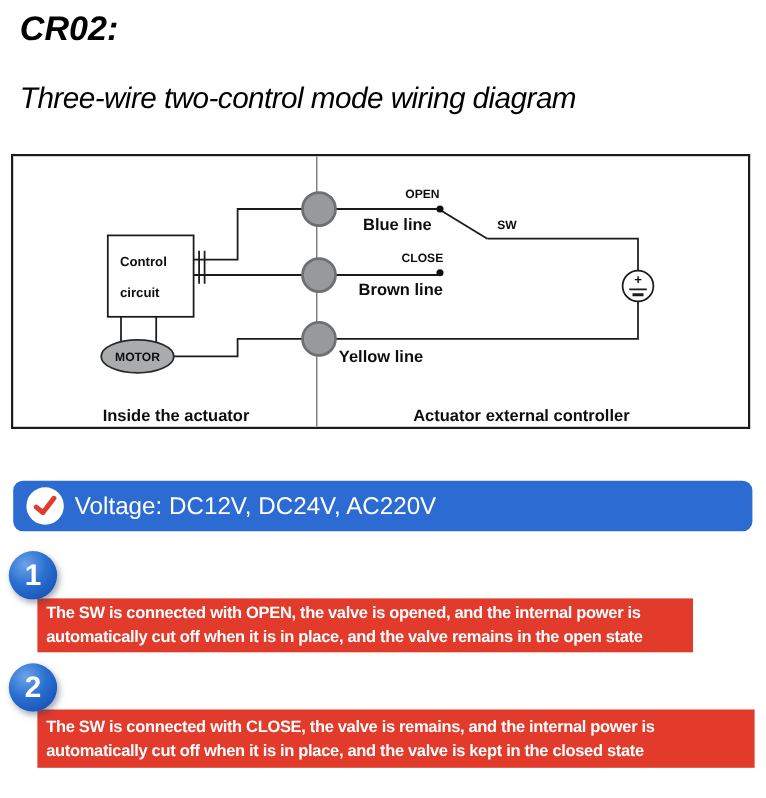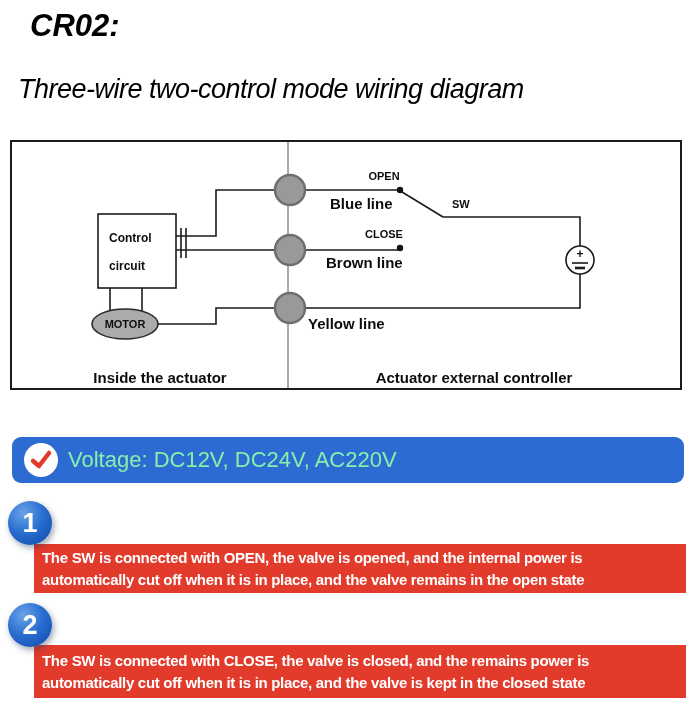--- a/index.html
+++ b/index.html
@@ -1,39 +1,39 @@
 <!DOCTYPE html>
 <html style="--banner-red: #e23a2b; --voltage-blue: #2c6bd2; --number-blue: #0d47a8; --connector-gray: #98999b;"><head>
 <meta charset="utf-8">
 <style>
   *{box-sizing:border-box;margin:0;padding:0}
   html,body{width:696px;height:725px}
   body{background:#fff;font-family:"Liberation Sans",sans-serif;position:relative;overflow:hidden}
   .abs{position:absolute}
-  #model-heading{left:30px;top:8px;font-size:31px;font-weight:bold;font-style:italic;color:#000}
+  #model-heading{left:18px;top:8px;font-size:31px;font-weight:bold;font-style:italic;color:#000}
   #main-title{left:18px;top:74px;font-size:27px;font-weight:normal;font-style:italic;color:#000;letter-spacing:-0.5px}
   #diagram-frame{left:10px;top:140px;width:672px;height:250px;border:2px solid #1b1b1b;background:#fff}
   svg text{font-family:"Liberation Sans",sans-serif;fill:#0d0d0d}
   .t-sm{font-size:11px;font-weight:bold}
   .t-md{font-size:15px;font-weight:bold}
   .t-box{font-size:12px;font-weight:bold}
   .t-motor{font-size:11px;font-weight:bold}
   .t-plus{font-size:12px;font-weight:bold}
   .wire{stroke:#1b1b1b;stroke-width:1.6;fill:none}
   .thin{stroke:#555;stroke-width:1}
   .connector{fill:var(--connector-gray);stroke:#6e6f71;stroke-width:2.5}
   .node-dot{fill:#101010}
   #voltage-bar{left:12px;top:437px;width:672px;height:46px;background:var(--voltage-blue);border-radius:9px;display:flex;align-items:center;gap:10px;padding-left:12px}
-  #voltage-text{color:#86efac;font-size:22px}
+  #voltage-text{color:#ffffff;font-size:22px}
   .check-circle{width:34px;height:34px;border-radius:50%;background:#fff;display:flex;align-items:center;justify-content:center;flex:0 0 auto}
   .num-circle{width:44px;height:44px;border-radius:50%;background:radial-gradient(circle at 35% 28%, #6ba3e8 0%, #2a6fd0 45%, var(--number-blue) 100%);color:#fff;font-size:27px;font-weight:bold;display:flex;align-items:center;justify-content:center;z-index:3;box-shadow:2px 3px 6px rgba(40,60,90,.45)}
   #note-1-badge{left:8px;top:501px}
   #note-2-badge{left:8px;top:603px}
   .banner{background:var(--banner-red);color:#fff;font-weight:bold;font-size:15px;letter-spacing:-0.3px;padding:3px 8px;display:flex;flex-direction:column;justify-content:center;gap:1px;white-space:nowrap;overflow:hidden;z-index:2}
-  #note-1-banner{left:34px;top:544px;width:652px;height:49px}
+  #note-1-banner{left:34px;top:544px;width:596px;height:49px}
   #note-2-banner{left:34px;top:645px;width:652px;height:53px}
   .banner div{line-height:21px}
 </style>
 </head>
 <body>
 
 <div class="abs" id="model-heading">CR02:</div>
 <div class="abs" id="main-title">Three-wire two-control mode wiring diagram</div>
 
 <div class="abs" id="diagram-frame">
@@ -95,15 +95,15 @@
 </div>
 
 <div class="abs num-circle" id="note-1-badge">1</div>
 <div class="abs banner" id="note-1-banner">
   <div>The SW is connected with OPEN, the valve is opened, and the internal power is</div>
   <div>automatically cut off when it is in place, and the valve remains in the open state</div>
 </div>
 
 <div class="abs num-circle" id="note-2-badge">2</div>
 <div class="abs banner" id="note-2-banner">
-  <div>The SW is connected with CLOSE, the valve is closed, and the remains power is</div>
+  <div>The SW is connected with CLOSE, the valve is remains, and the internal power is</div>
   <div>automatically cut off when it is in place, and the valve is kept in the closed state</div>
 </div>
 
 </body></html>

